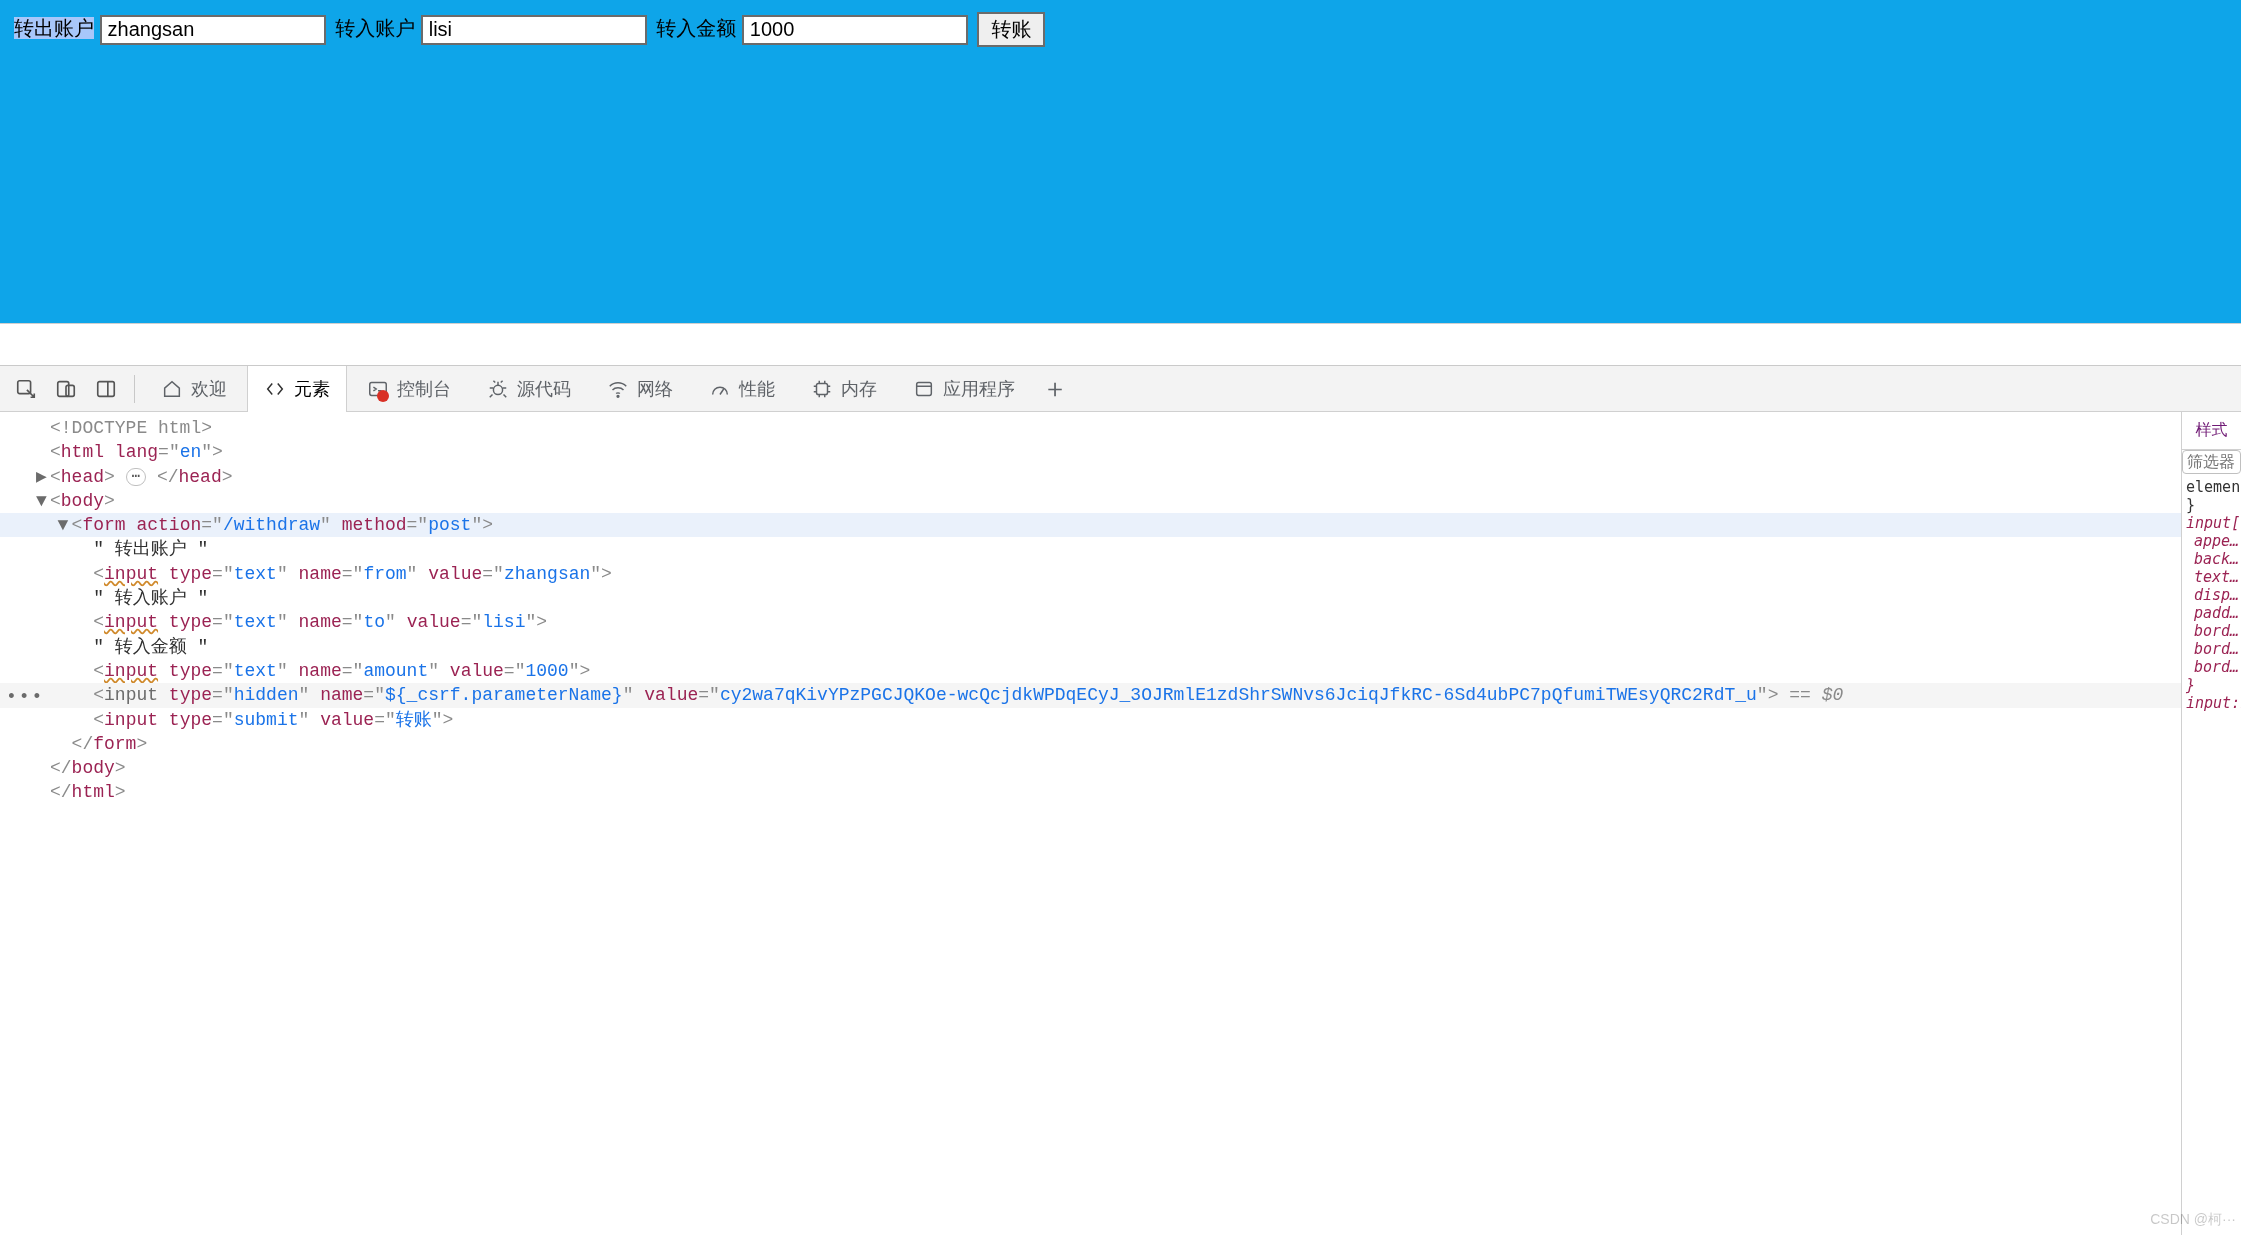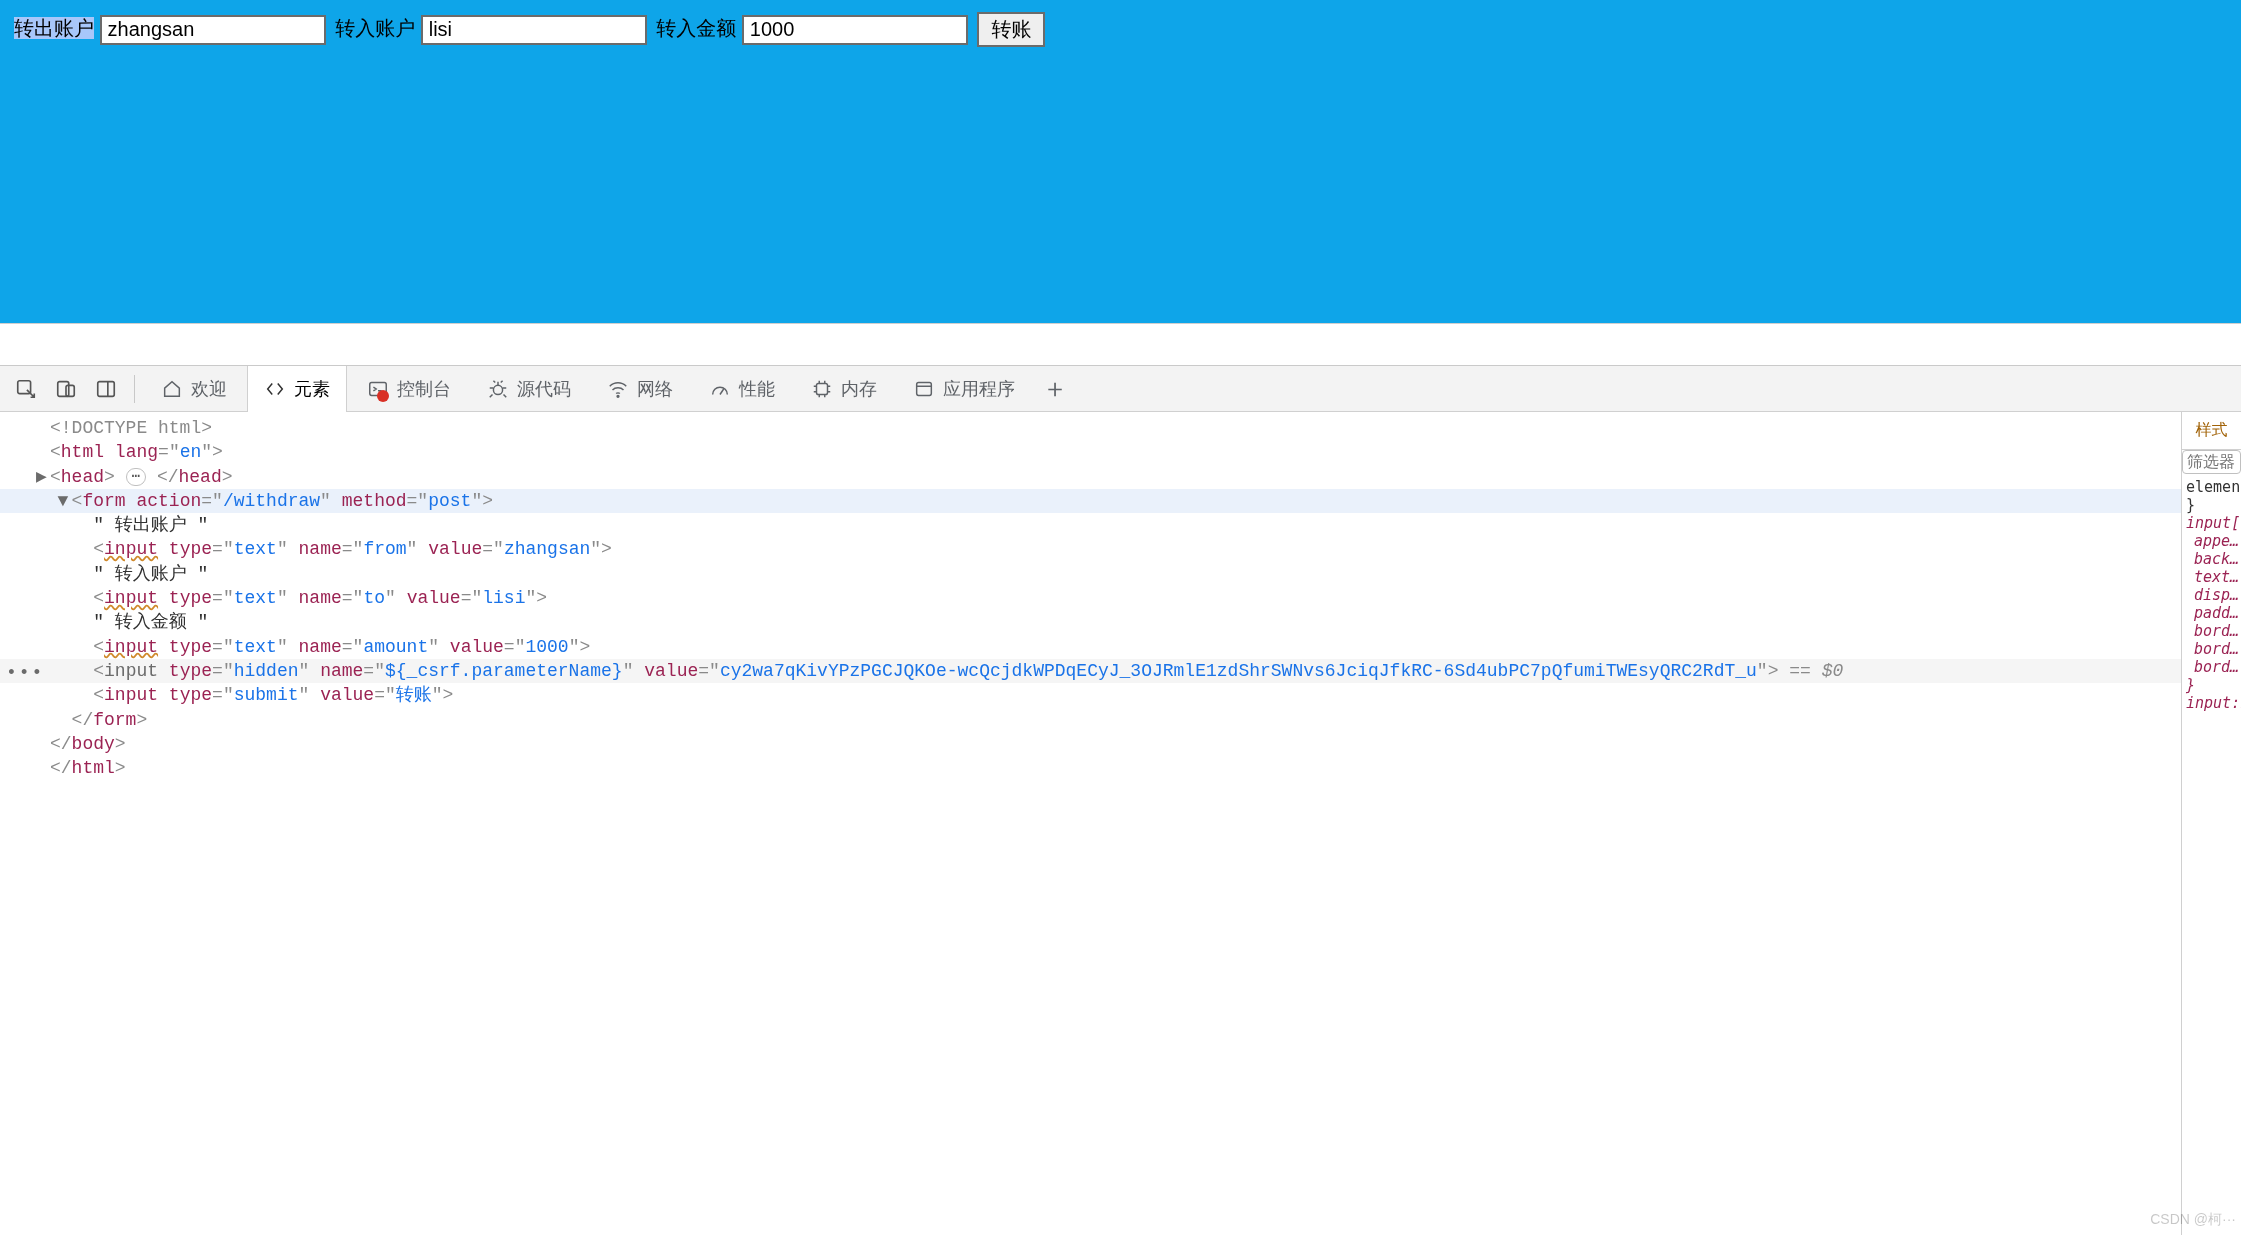--- a/index.html
+++ b/index.html
@@ -131,21 +131,21 @@
   .u { text-decoration:underline; text-decoration-style:wavy; text-decoration-color:#d08a2c; }
 
   .styles-panel {
     flex:0 0 60px;
     border-left:1px solid #d0d0d0;
     display:flex; flex-direction:column;
     font-size:16px;
     overflow:hidden;
   }
   .styles-panel .sp-tab {
-    color:#a16207; text-align:center;
+    color:#701a75; text-align:center;
     padding:8px 4px;
     border-bottom:1px solid #d0d0d0;
   }
   .styles-panel .sp-filter input{
     width:100%; font-size:16px;
     border:1px solid #c0c0c0; border-radius:4px;
     padding:2px 4px;
   }
   .styles-panel .sp-body {
     font-family:Consolas,monospace;
@@ -250,20 +250,21 @@
       <span>应用程序</span>
     </span>
     <span class="dt-add">＋</span>
   </div>
 
   <div class="dt-body">
     <div class="dom-panel" id="dom-panel">
         <div class="ln"><span class="tri"> </span><span class="c-punc">&lt;!DOCTYPE html&gt;</span></div>
         <div class="ln"><span class="tri"> </span><span class="c-punc">&lt;</span><span class="c-tag">html</span> <span class="c-attr">lang</span><span class="c-punc">=</span><span class="c-punc">"</span><span class="c-val">en</span><span class="c-punc">"</span><span class="c-punc">&gt;</span></div>
         <div class="ln"><span class="tri">▶</span><span class="c-punc">&lt;</span><span class="c-tag">head</span><span class="c-punc">&gt;</span> <span class="ellips">⋯</span> <span class="c-punc">&lt;/</span><span class="c-tag">head</span><span class="c-punc">&gt;</span></div>
+        <div class="ln"><span class="tri">▼</span><span class="c-punc">&lt;</span><span class="c-tag">body</span><span class="c-punc">&gt;</span></div>
         <div class="ln hl-row">  <span class="tri">▼</span><span class="c-punc">&lt;</span><span class="c-tag">form</span> <span class="c-attr">action</span><span class="c-punc">=</span><span class="c-punc">"</span><span class="c-val">/withdraw</span><span class="c-punc">"</span> <span class="c-attr">method</span><span class="c-punc">=</span><span class="c-punc">"</span><span class="c-val">post</span><span class="c-punc">"</span><span class="c-punc">&gt;</span></div>
         <div class="ln">    <span class="tri"> </span><span class="c-txt">" 转出账户 "</span></div>
         <div class="ln">    <span class="tri"> </span><span class="c-punc">&lt;</span><span class="c-tag u">input</span> <span class="c-attr">type</span><span class="c-punc">=</span><span class="c-punc">"</span><span class="c-val">text</span><span class="c-punc">"</span> <span class="c-attr">name</span><span class="c-punc">=</span><span class="c-punc">"</span><span class="c-val">from</span><span class="c-punc">"</span> <span class="c-attr">value</span><span class="c-punc">=</span><span class="c-punc">"</span><span class="c-val">zhangsan</span><span class="c-punc">"</span><span class="c-punc">&gt;</span></div>
         <div class="ln">    <span class="tri"> </span><span class="c-txt">" 转入账户 "</span></div>
         <div class="ln">    <span class="tri"> </span><span class="c-punc">&lt;</span><span class="c-tag u">input</span> <span class="c-attr">type</span><span class="c-punc">=</span><span class="c-punc">"</span><span class="c-val">text</span><span class="c-punc">"</span> <span class="c-attr">name</span><span class="c-punc">=</span><span class="c-punc">"</span><span class="c-val">to</span><span class="c-punc">"</span> <span class="c-attr">value</span><span class="c-punc">=</span><span class="c-punc">"</span><span class="c-val">lisi</span><span class="c-punc">"</span><span class="c-punc">&gt;</span></div>
         <div class="ln">    <span class="tri"> </span><span class="c-txt">" 转入金额 "</span></div>
         <div class="ln">    <span class="tri"> </span><span class="c-punc">&lt;</span><span class="c-tag u">input</span> <span class="c-attr">type</span><span class="c-punc">=</span><span class="c-punc">"</span><span class="c-val">text</span><span class="c-punc">"</span> <span class="c-attr">name</span><span class="c-punc">=</span><span class="c-punc">"</span><span class="c-val">amount</span><span class="c-punc">"</span> <span class="c-attr">value</span><span class="c-punc">=</span><span class="c-punc">"</span><span class="c-val">1000</span><span class="c-punc">"</span><span class="c-punc">&gt;</span></div>
         <div class="ln sel-row"><span class="dots">•••</span>    <span class="tri"> </span><span class="c-punc">&lt;</span><span class="c-gtag">input</span> <span class="c-attr">type</span><span class="c-punc">=</span><span class="c-punc">"</span><span class="c-val">hidden</span><span class="c-punc">"</span> <span class="c-attr">name</span><span class="c-punc">=</span><span class="c-punc">"</span><span class="c-val">${_csrf.parameterName}</span><span class="c-punc">"</span> <span class="c-attr">value</span><span class="c-punc">=</span><span class="c-punc">"</span><span class="c-val">cy2wa7qKivYPzPGCJQKOe-wcQcjdkWPDqECyJ_3OJRmlE1zdShrSWNvs6JciqJfkRC-6Sd4ubPC7pQfumiTWEsyQRC2RdT_u</span><span class="c-punc">"</span><span class="c-punc">&gt;</span><span class="c-sel"> == $0</span></div>
         <div class="ln">    <span class="tri"> </span><span class="c-punc">&lt;</span><span class="c-tag">input</span> <span class="c-attr">type</span><span class="c-punc">=</span><span class="c-punc">"</span><span class="c-val">submit</span><span class="c-punc">"</span> <span class="c-attr">value</span><span class="c-punc">=</span><span class="c-punc">"</span><span class="c-val">转账</span><span class="c-punc">"</span><span class="c-punc">&gt;</span></div>
         <div class="ln">  <span class="tri"> </span><span class="c-punc">&lt;/</span><span class="c-tag">form</span><span class="c-punc">&gt;</span></div>

